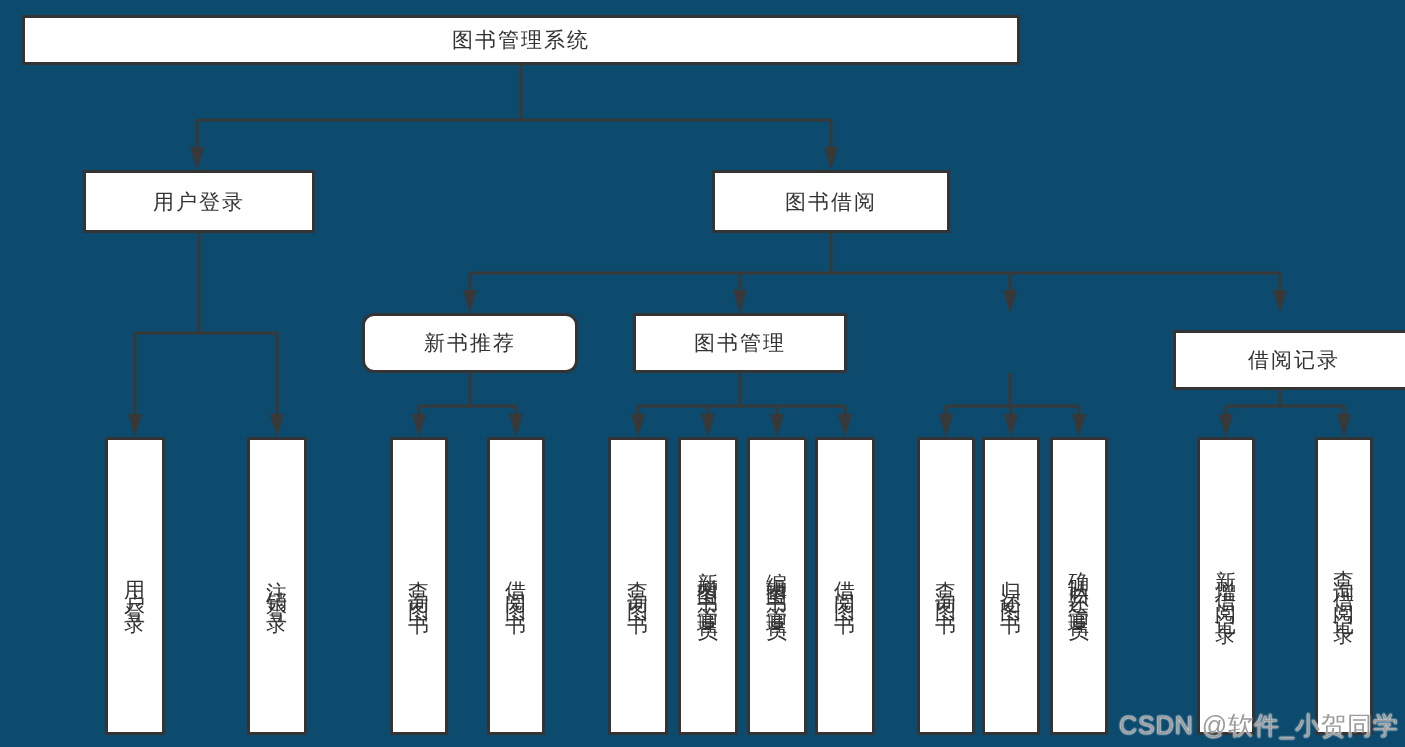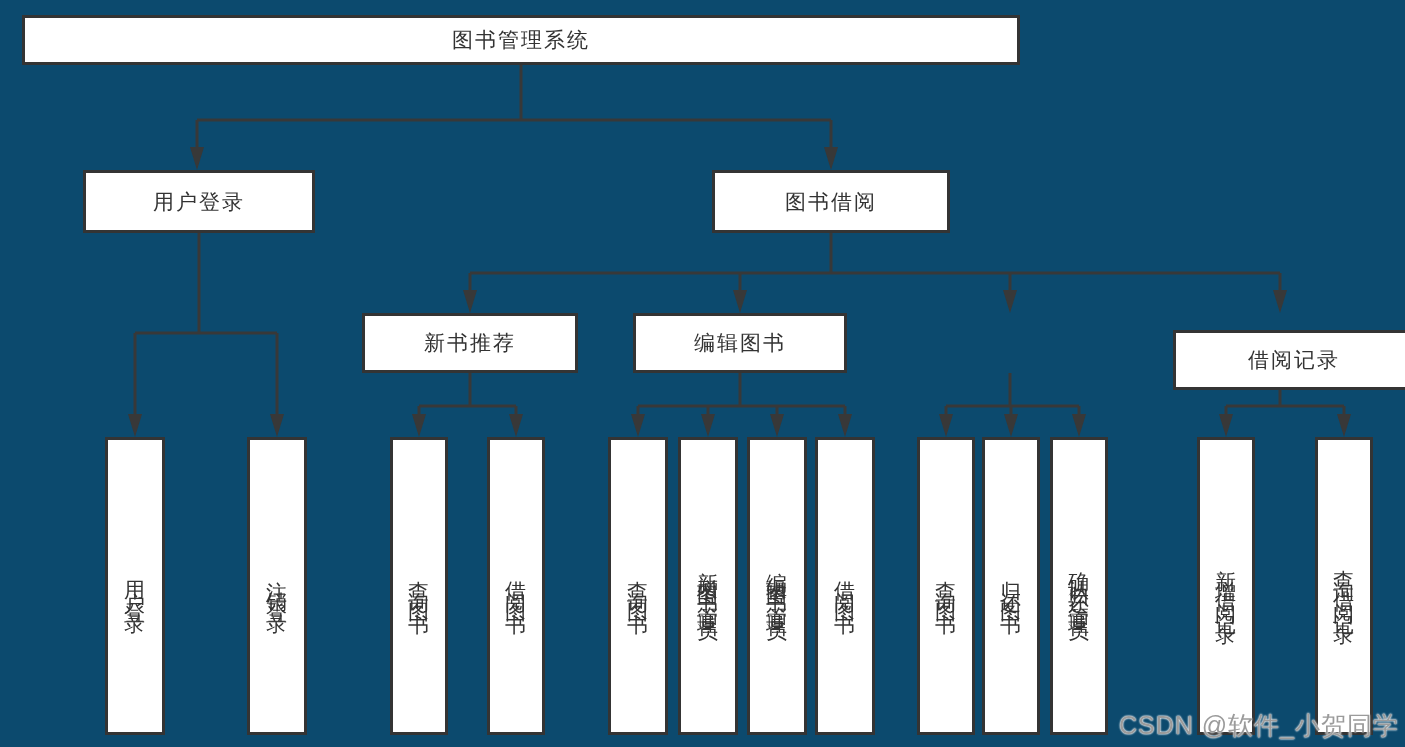--- a/index.html
+++ b/index.html
@@ -42,21 +42,21 @@
     font-size: 21px;
     line-height: 1;
   }
   .leaf .lbl.tight { letter-spacing: 7px; }
 
   
   .root-box  { left: 22px;  top: 15px;  width: 998px; height: 50px; }
   .n-userlogin { left: 83px;  top: 170px; width: 232px; height: 63px; }
   .n-bookmgmt  { left: 712px; top: 170px; width: 238px; height: 63px; }
 
-  .n-newbook   { left: 362px;  top: 313px; width: 216px; height: 60px; }
+  .n-newbook   { left: 362px;  top: 313px; width: 216px; height: 60px; border-radius: 12px; }
   .n-bookborrow{ left: 633px;  top: 313px; width: 214px; height: 60px; }
   .n-curborrow { left: 903px;  top: 313px; width: 215px; height: 60px; }
   .n-borrowrec { left: 1173px; top: 330px; width: 242px; height: 60px; }
 
   .leaf { top: 437px; height: 298px; width: 60px; }
   .lf-a1 { left: 105px; }
   .lf-a2 { left: 247px; }
   .lf-b1 { left: 390px; width: 58px; }
   .lf-b2 { left: 487px; width: 58px; }
   .lf-c1 { left: 608px; }
@@ -169,21 +169,21 @@
     <span class="lbl">用户登录</span>
   </div>
   <div class="box n-bookmgmt">
     <span class="lbl">图书借阅</span>
   </div>
 
   <div class="box n-newbook">
     <span class="lbl">新书推荐</span>
   </div>
   <div class="box n-bookborrow">
-    <span class="lbl">编辑图书</span>
+    <span class="lbl">图书管理</span>
   </div>
   <div class="box n-borrowrec">
     <span class="lbl">借阅记录</span>
   </div>
 
   <div class="box leaf lf-a1">
     <span class="lbl">用户登录</span>
   </div>
   <div class="box leaf lf-a2">
     <span class="lbl">注销登录</span>

